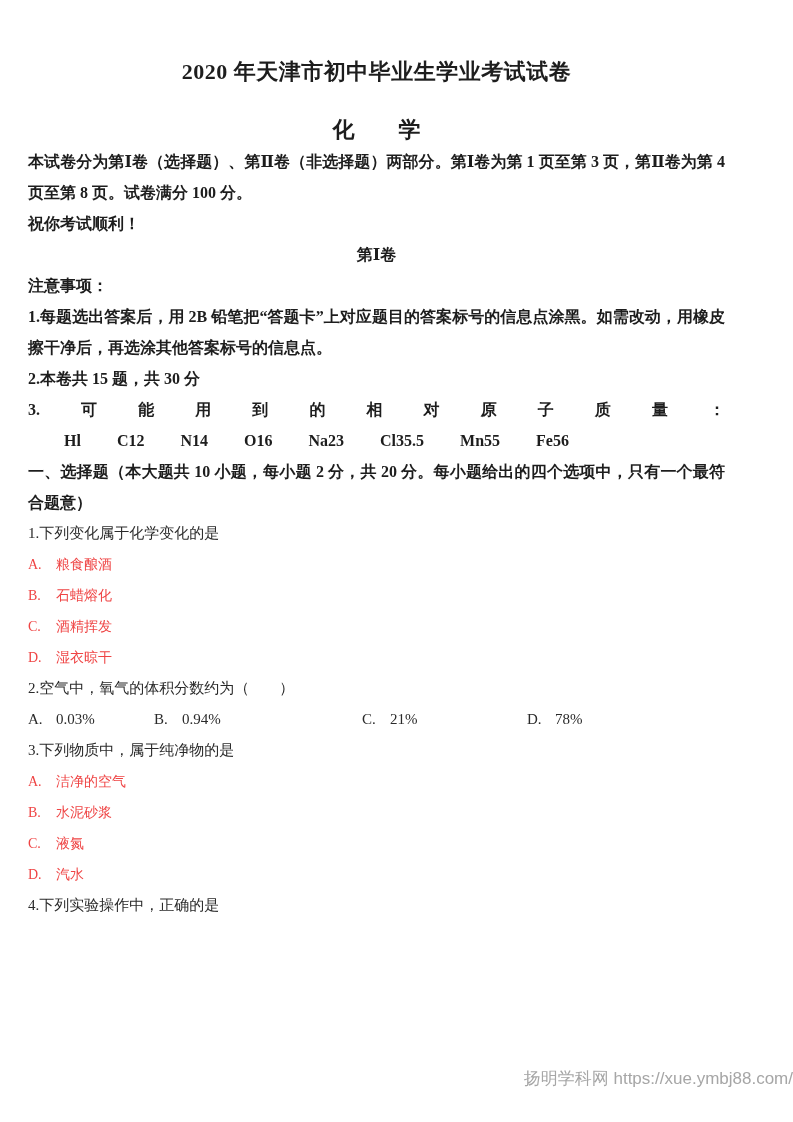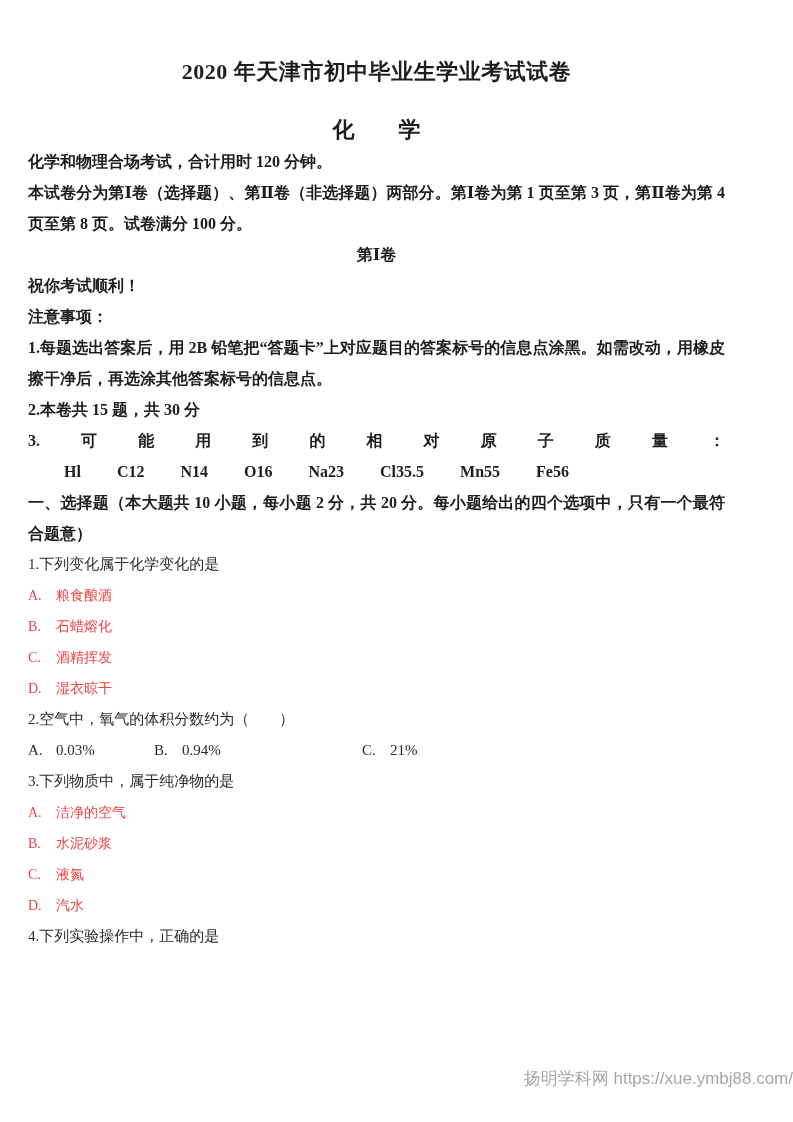--- a/index.html
+++ b/index.html
@@ -71,25 +71,24 @@
 </head>
 <body>
 
 <div class="page">
 
   <h1 class="title">2020 年天津市初中毕业生学业考试试卷</h1>
   <h2 class="subject">化　　学</h2>
 
   <div class="doc-body">
 
-    <p class="b">化学和物理合场考试，合计用时 120 分钟。</p>
     <p class="b">本试卷分为第Ⅰ卷（选择题）、第Ⅱ卷（非选择题）两部分。第Ⅰ卷为第 1 页至第 3 页，第Ⅱ卷为第 4 页至第 8 页。试卷满分 100 分。</p>
+    <p class="b">祝你考试顺利！</p>
+
     <p class="b center">第Ⅰ卷</p>
-
-    <p class="b">祝你考试顺利！</p>
 
     <p class="b">注意事项：</p>
     <p class="b">1.每题选出答案后，用 2B 铅笔把“答题卡”上对应题目的答案标号的信息点涂黑。如需改动，用橡皮擦干净后，再选涂其他答案标号的信息点。</p>
     <p class="b">2.本卷共 15 题，共 30 分</p>
 
     <p class="b masses"><span>3.可能用到的相对原子质量：</span><span class="mass">Hl</span><span class="mass">C12</span><span class="mass">N14</span><span class="mass">O16</span><span class="mass">Na23</span><span class="mass">Cl35.5</span><span class="mass">Mn55</span><span class="mass">Fe56</span></p>
 
     <p class="b">一、选择题（本大题共 10 小题，每小题 2 分，共 20 分。每小题给出的四个选项中，只有一个最符合题意）</p>
 
     <div>
@@ -99,20 +98,21 @@
       <p class="opt-line"><span class="ol">C.</span><span>酒精挥发</span></p>
       <p class="opt-line"><span class="ol">D.</span><span>湿衣晾干</span></p>
     </div>
 
     <div>
       <p class="q">2.空气中，氧气的体积分数约为（　　）</p>
       <div class="opt-grid">
         <span><span class="ol">A.</span><span>0.03%</span></span>
         <span><span class="ol">B.</span><span>0.94%</span></span>
         <span><span class="ol">C.</span><span>21%</span></span>
+        <span><span class="ol">D.</span><span>78%</span></span>
       </div>
     </div>
 
     <div>
       <p class="q">3.下列物质中，属于纯净物的是</p>
       <p class="opt-line"><span class="ol">A.</span><span>洁净的空气</span></p>
       <p class="opt-line"><span class="ol">B.</span><span>水泥砂浆</span></p>
       <p class="opt-line"><span class="ol">C.</span><span>液氮</span></p>
       <p class="opt-line"><span class="ol">D.</span><span>汽水</span></p>
     </div>

